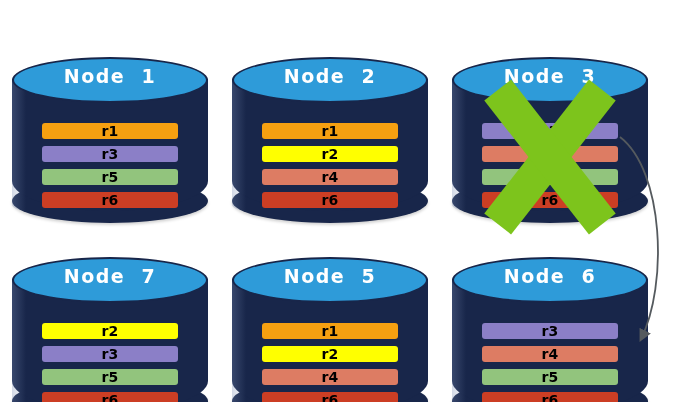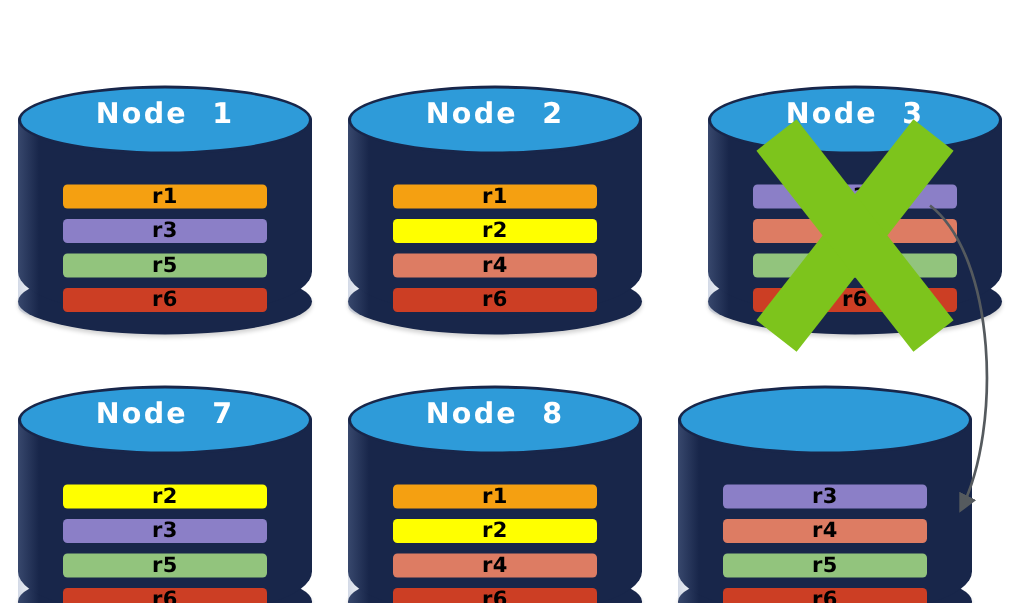--- a/index.html
+++ b/index.html
@@ -173,21 +173,21 @@
       <div class="cyl-body"></div>
       <div class="cyl-top"></div>
       <div class="node-title">Node  2</div>
       <div class="bars">
         <div class="bar" style="background: rgb(245, 160, 17);">r1</div>
         <div class="bar" style="background: rgb(255, 255, 0);">r2</div>
         <div class="bar" style="background: rgb(221, 124, 99);">r4</div>
         <div class="bar" style="background: rgb(204, 62, 36);">r6</div>
       </div>
     </div>
-  <div class="node" style="left:472px; top:12px;">
+  <div class="node" style="left:452px; top:12px;">
       <div class="cyl-bottom"></div>
       <div class="cyl-body"></div>
       <div class="cyl-top"></div>
       <div class="node-title">Node  3</div>
       <div class="bars">
         <div class="bar" style="background: rgb(139, 127, 199);">r3</div>
         <div class="bar" style="background: rgb(221, 124, 99);">r4</div>
         <div class="bar" style="background: rgb(146, 196, 125);">r5</div>
         <div class="bar" style="background: rgb(204, 62, 36);">r6</div>
       </div>
@@ -206,32 +206,33 @@
         <div class="bar" style="background: rgb(255, 255, 0);">r2</div>
         <div class="bar" style="background: rgb(139, 127, 199);">r3</div>
         <div class="bar" style="background: rgb(146, 196, 125);">r5</div>
         <div class="bar" style="background: rgb(204, 62, 36);">r6</div>
       </div>
     </div>
   <div class="node" style="left:232px; top:212px;">
       <div class="cyl-bottom"></div>
       <div class="cyl-body"></div>
       <div class="cyl-top"></div>
-      <div class="node-title">Node  8</div>
+      <div class="node-title">Node  5</div>
       <div class="bars">
         <div class="bar" style="background: rgb(245, 160, 17);">r1</div>
         <div class="bar" style="background: rgb(255, 255, 0);">r2</div>
         <div class="bar" style="background: rgb(221, 124, 99);">r4</div>
         <div class="bar" style="background: rgb(204, 62, 36);">r6</div>
       </div>
     </div>
   <div class="node" style="left:452px; top:212px;">
       <div class="cyl-bottom"></div>
       <div class="cyl-body"></div>
       <div class="cyl-top"></div>
+      <div class="node-title">Node  6</div>
       <div class="bars">
         <div class="bar" style="background: rgb(139, 127, 199);">r3</div>
         <div class="bar" style="background: rgb(221, 124, 99);">r4</div>
         <div class="bar" style="background: rgb(146, 196, 125);">r5</div>
         <div class="bar" style="background: rgb(204, 62, 36);">r6</div>
       </div>
     </div>
 
 </div>
 

